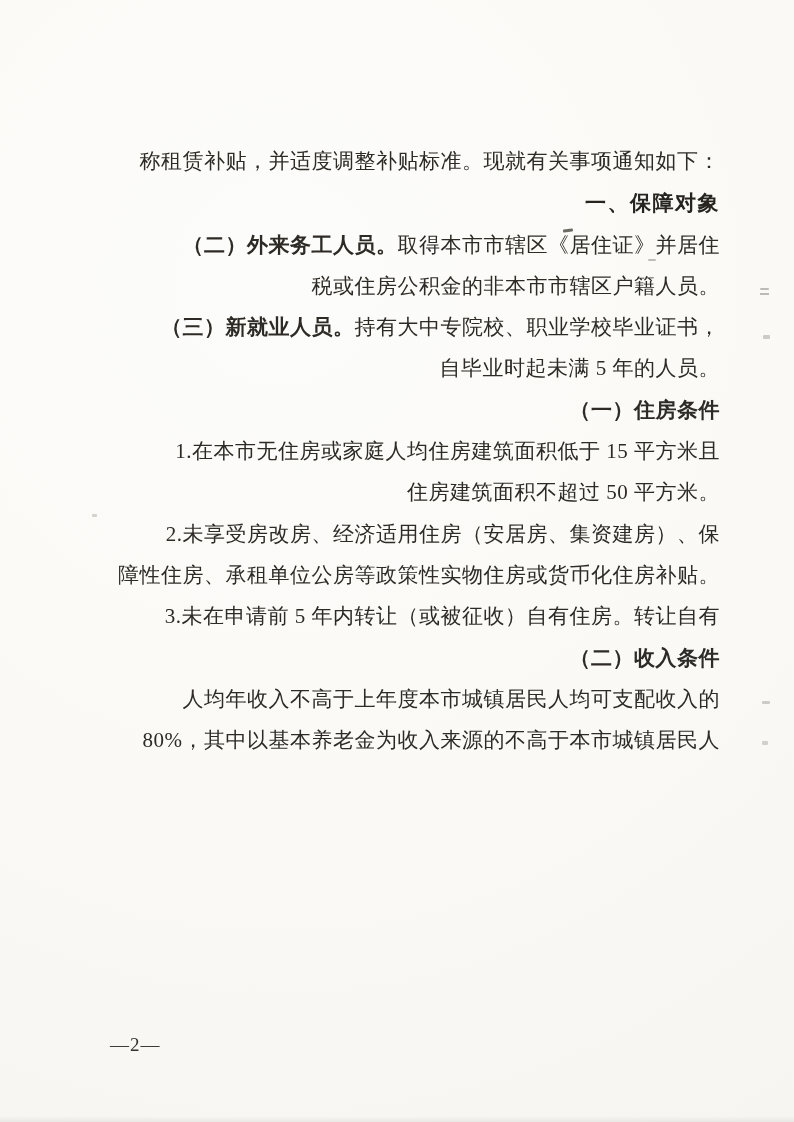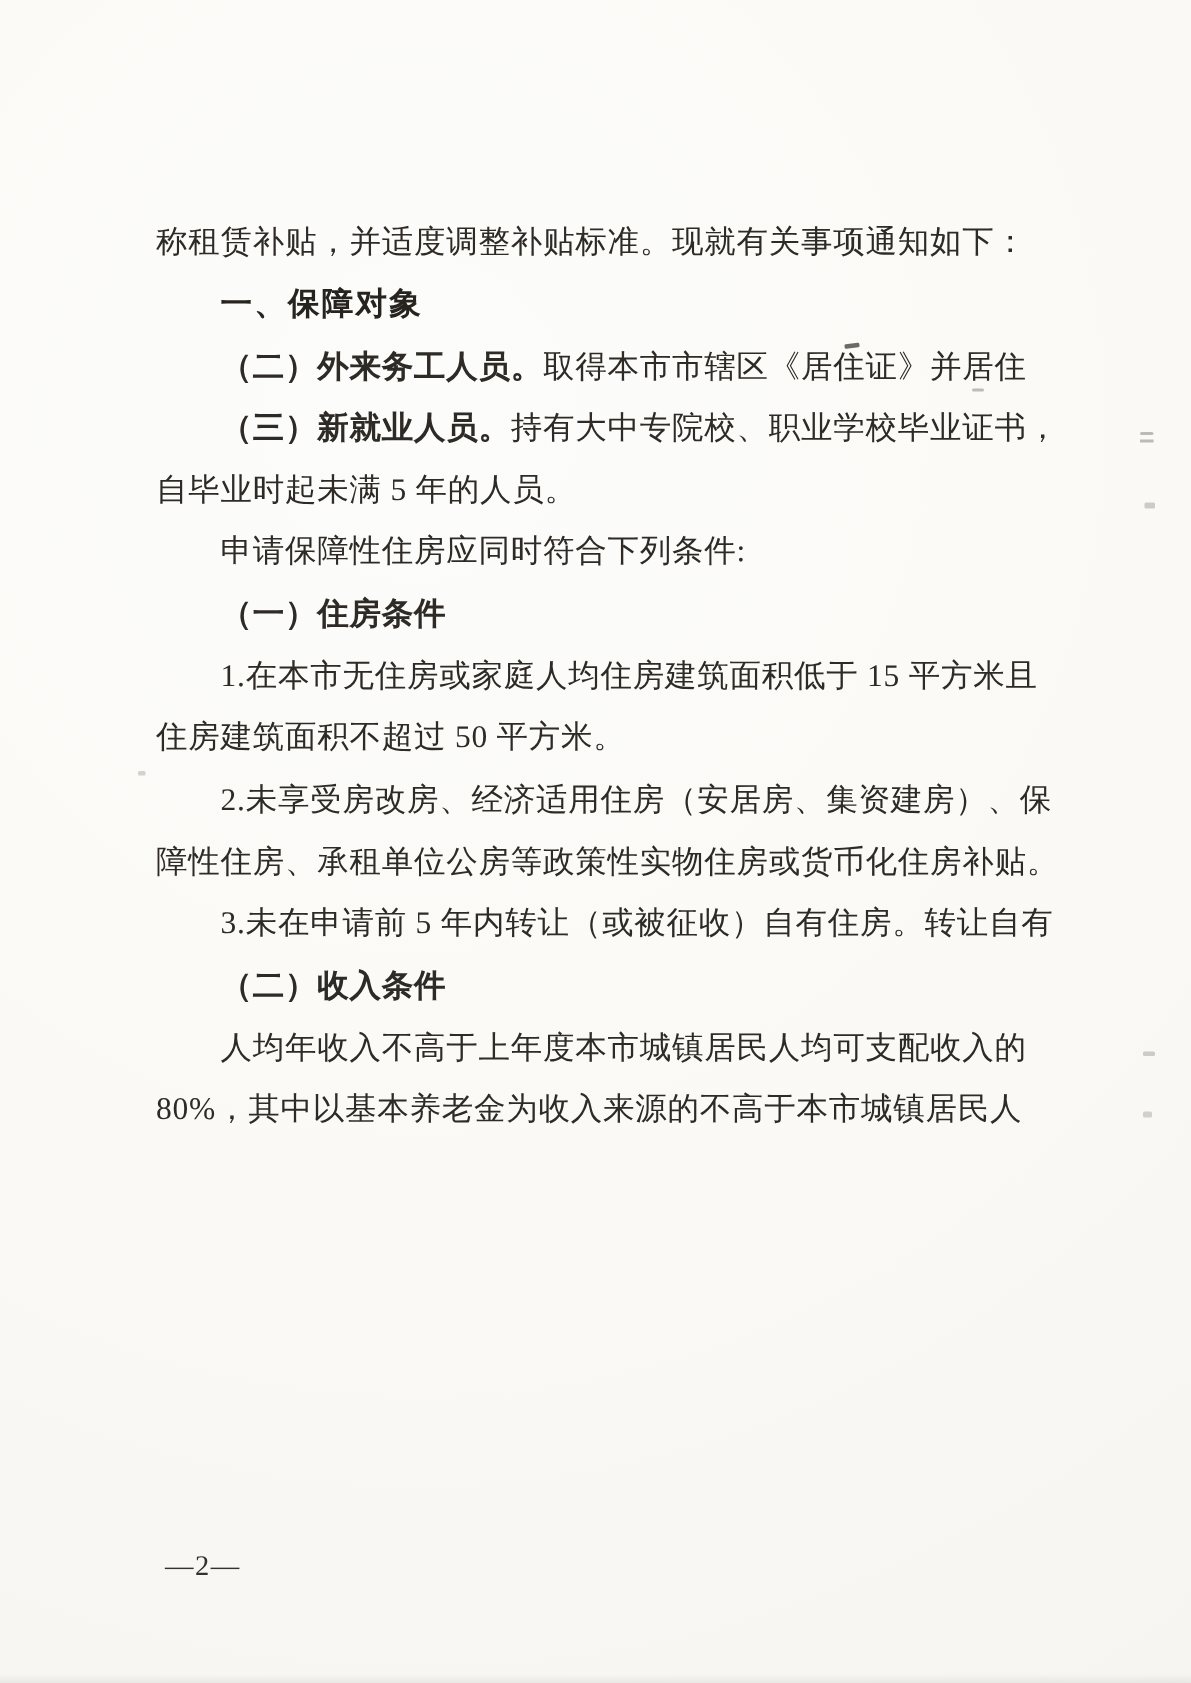--- a/index.html
+++ b/index.html
@@ -30,21 +30,21 @@
     position: absolute;
     left: 104px;
     top: 141px;
     width: 616px;
     font-size: 21px;
     line-height: 41.3px;
     letter-spacing: 0.5px;
   }
   .ln {
     white-space: nowrap;
-    text-align: left;
+    text-align: right;
   }
   .ind { text-indent: 43px; }
   .lead { font-weight: bold; }
   .h .lead {
     font-family: Liberation Sans, sans-serif;
     letter-spacing: 1.5px;
     color: #27241f;
   }
   .pageno {
     position: absolute;
@@ -83,27 +83,27 @@
   <div class="doc">
 
     <div class="ln"><span>称租赁补贴，并适度调整补贴标准。现就有关事项通知如下：</span></div>
 
     <div class="ln ind h"><span class="lead">一、保障对象</span></div>
 
 
     <div class="ln ind"><span class="lead">（二）外来务工人员。</span><span>取得本市市辖区《居住证》并居住</span></div>
 
 
+    <div class="ln"><span>税或住房公积金的非本市市辖区户籍人员。</span></div>
 
     <div class="ln ind"><span class="lead">（三）新就业人员。</span><span>持有大中专院校、职业学校毕业证书，</span></div>
 
     <div class="ln"><span>自毕业时起未满 5 年的人员。</span></div>
 
 
-    <div class="ln ind"><span>申请保障性住房应同时符合下列条件:</span></div>
 
     <div class="ln ind"><span class="lead">（一）住房条件</span></div>
 
     <div class="ln ind"><span>1.在本市无住房或家庭人均住房建筑面积低于 15 平方米且</span></div>
 
     <div class="ln"><span>住房建筑面积不超过 50 平方米。</span></div>
 
     <div class="ln ind"><span>2.未享受房改房、经济适用住房（安居房、集资建房）、保</span></div>
 
     <div class="ln"><span>障性住房、承租单位公房等政策性实物住房或货币化住房补贴。</span></div>

